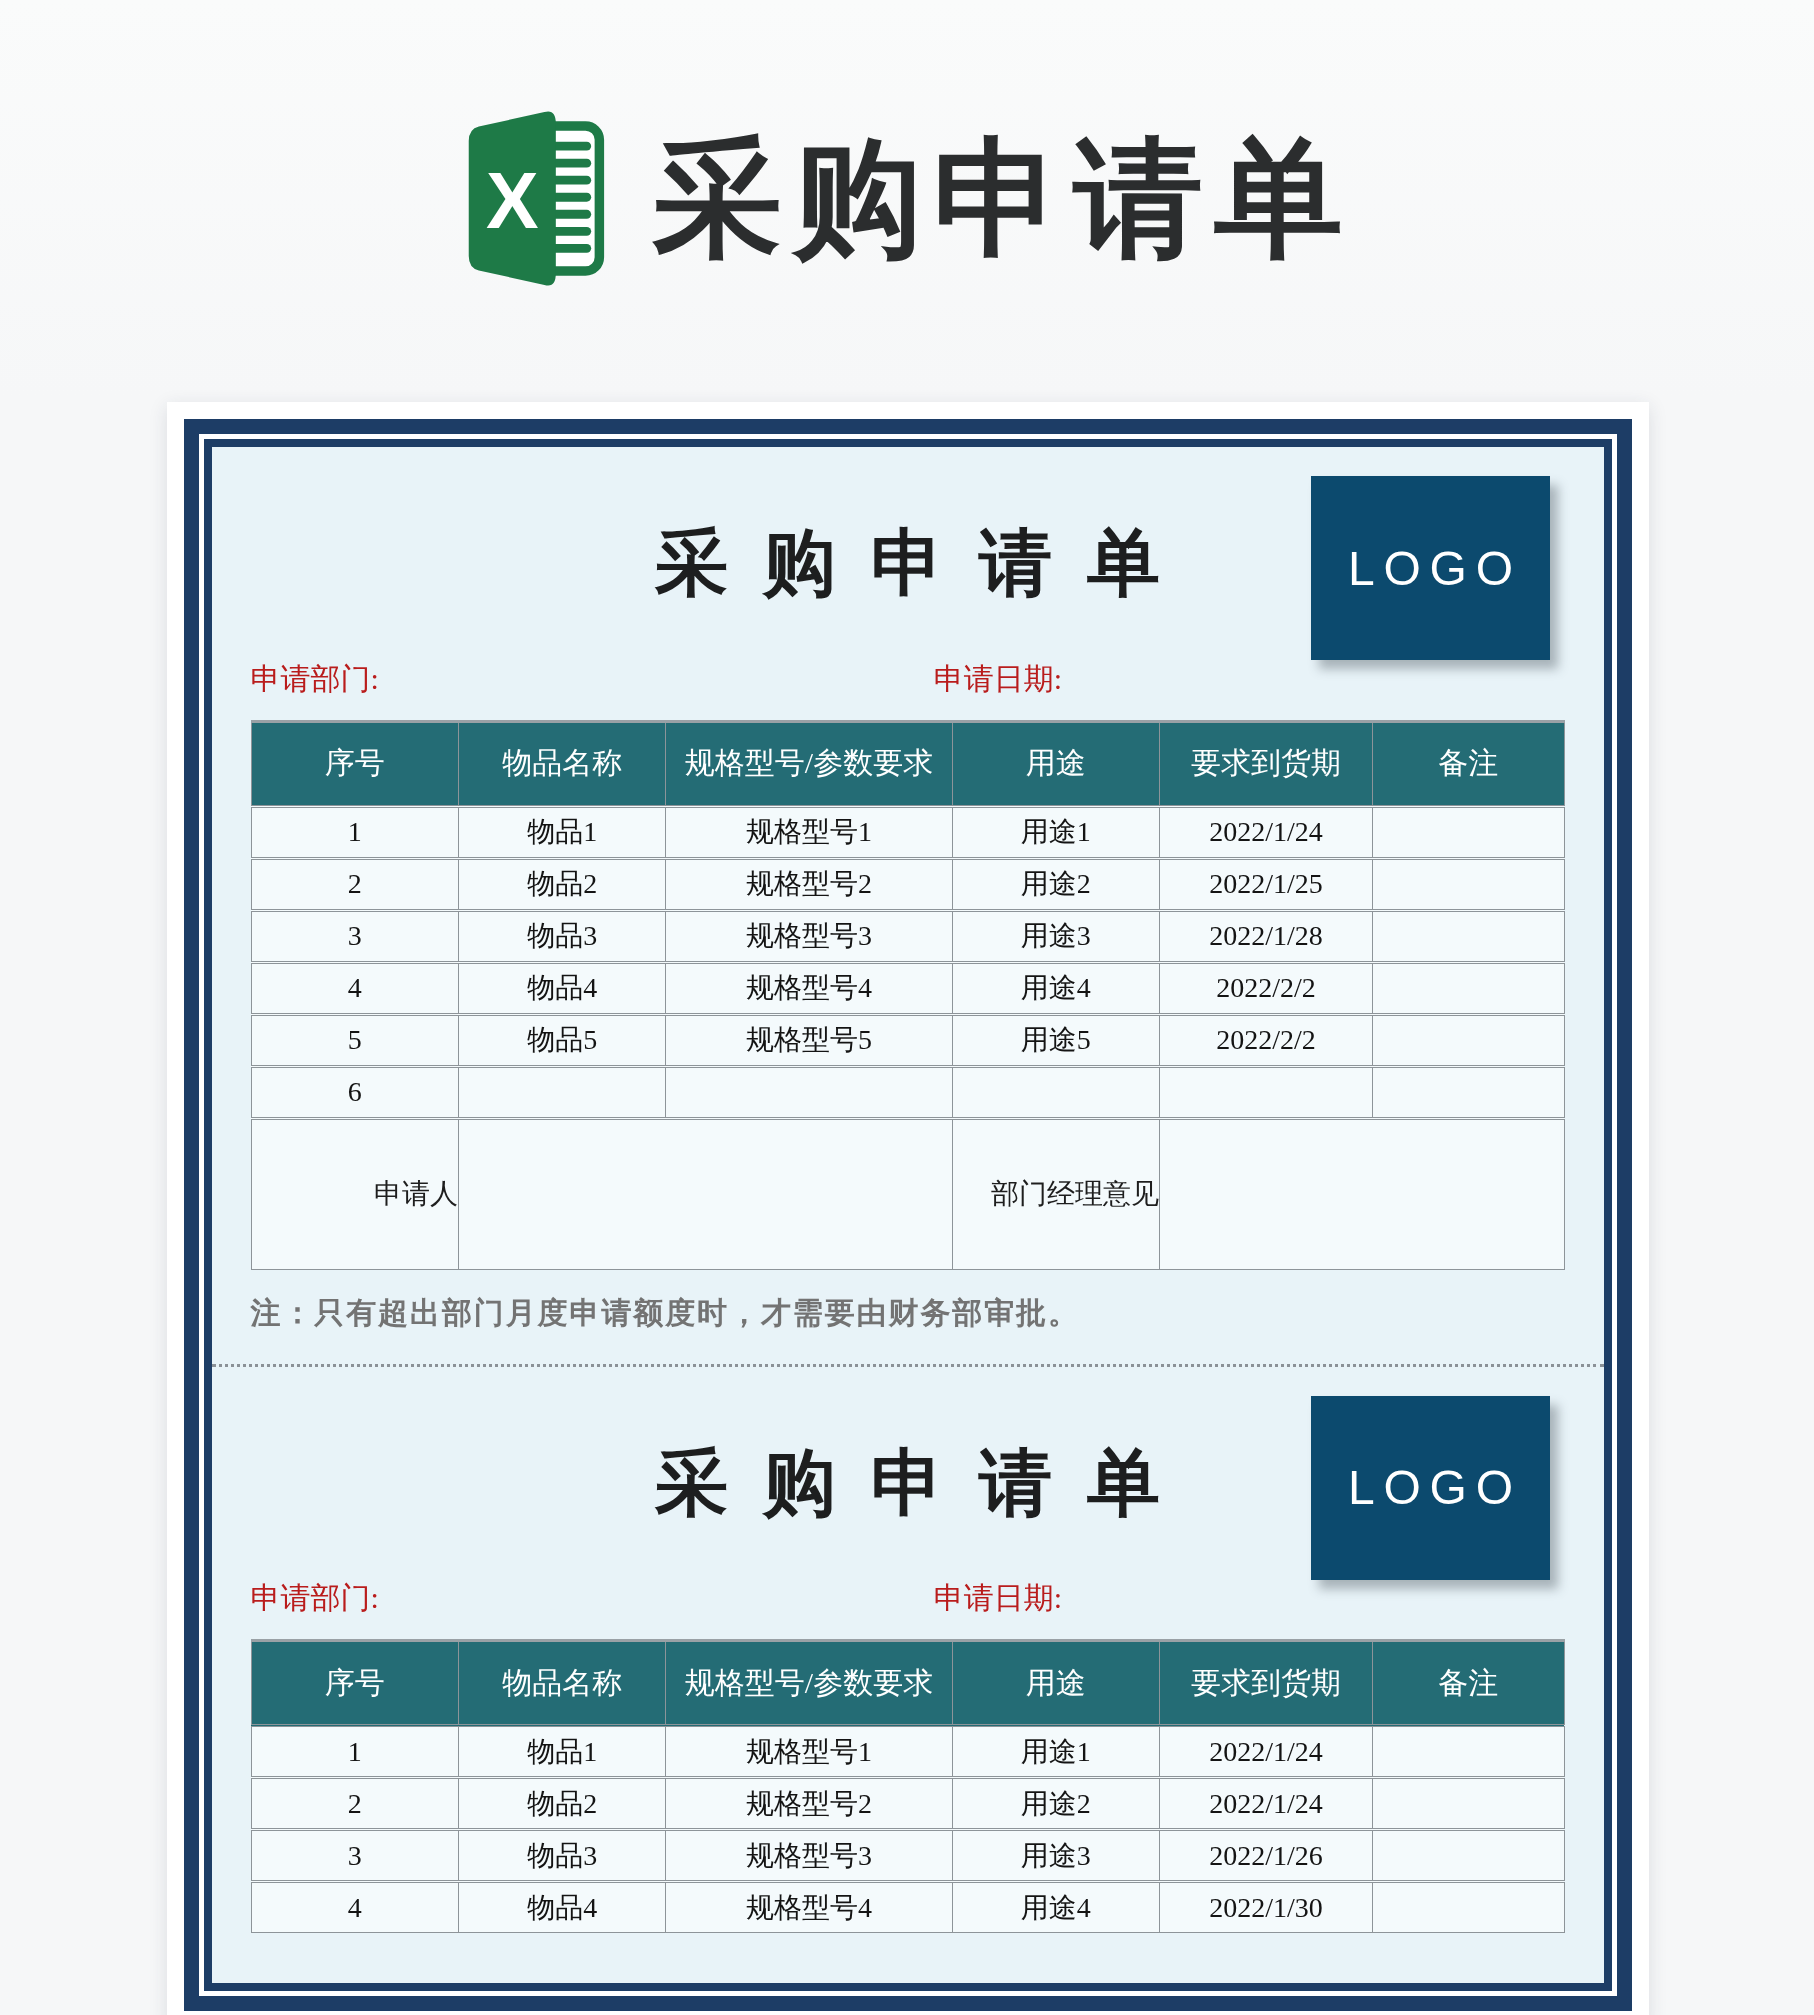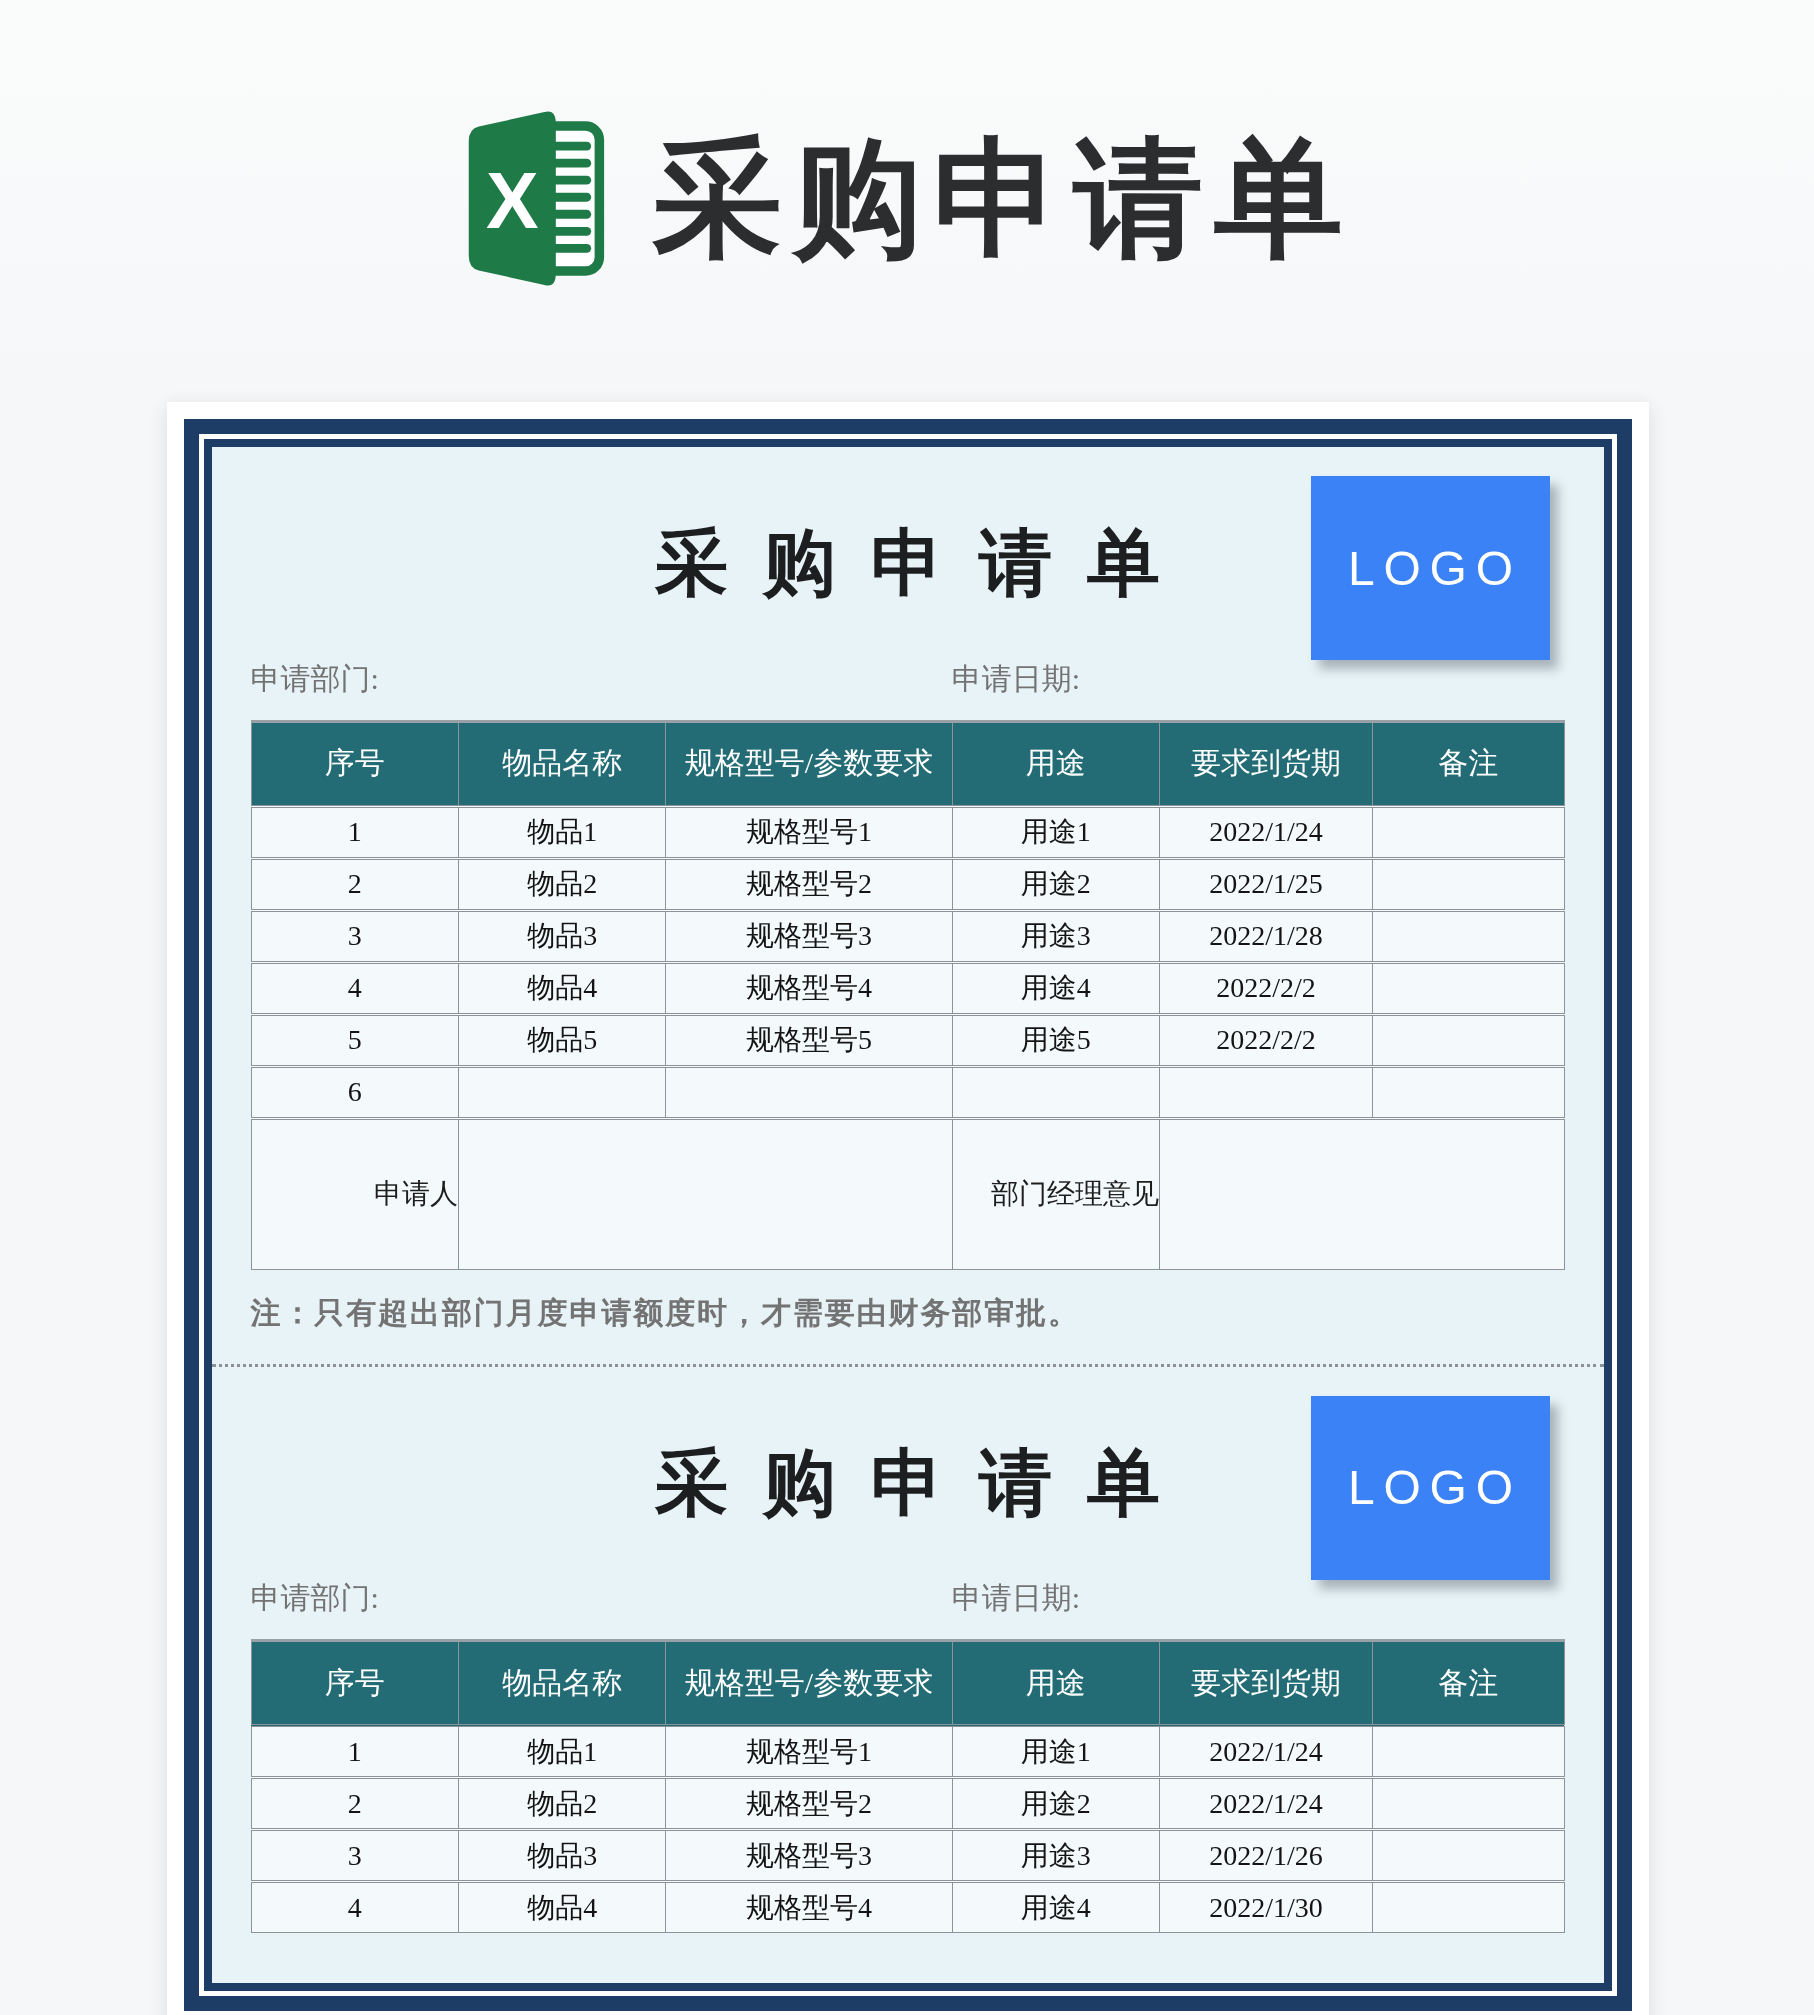--- a/index.html
+++ b/index.html
@@ -50,37 +50,36 @@
     color: #1d1e1f;
     letter-spacing: 35px;
     text-indent: 35px;
     line-height: 1.05;
     white-space: nowrap;
   }
   .logo-box {
     position: absolute;
     top: 29px; right: 14.5px;
     width: 239px; height: 184px;
-    background: #3b82f6;
+    background: #0c4a6e;
     box-shadow: 7.6px 8.8px 10px rgba(50,60,70,.35);
     display: flex; align-items: center; justify-content: center;
     color: #ffffff;
     font-size: 48px;
     font-weight: 400;
     letter-spacing: 8.8px;
     text-indent: 8.8px;
   }
   .meta {
     display: flex;
     margin-top: 59px;
     font-family: "Liberation Serif", serif;
     font-size: 30px;
-    color: #737373;
+    color: #b91c1c;
     line-height: 1.2;
-    gap: 18px;
   }
   .meta-dept { width: 52%; }
   
   table.req {
     width: 100%;
     border-collapse: collapse;
     table-layout: fixed;
     margin-top: 23px;
     border: 1.9px solid #8d9499;
   }

